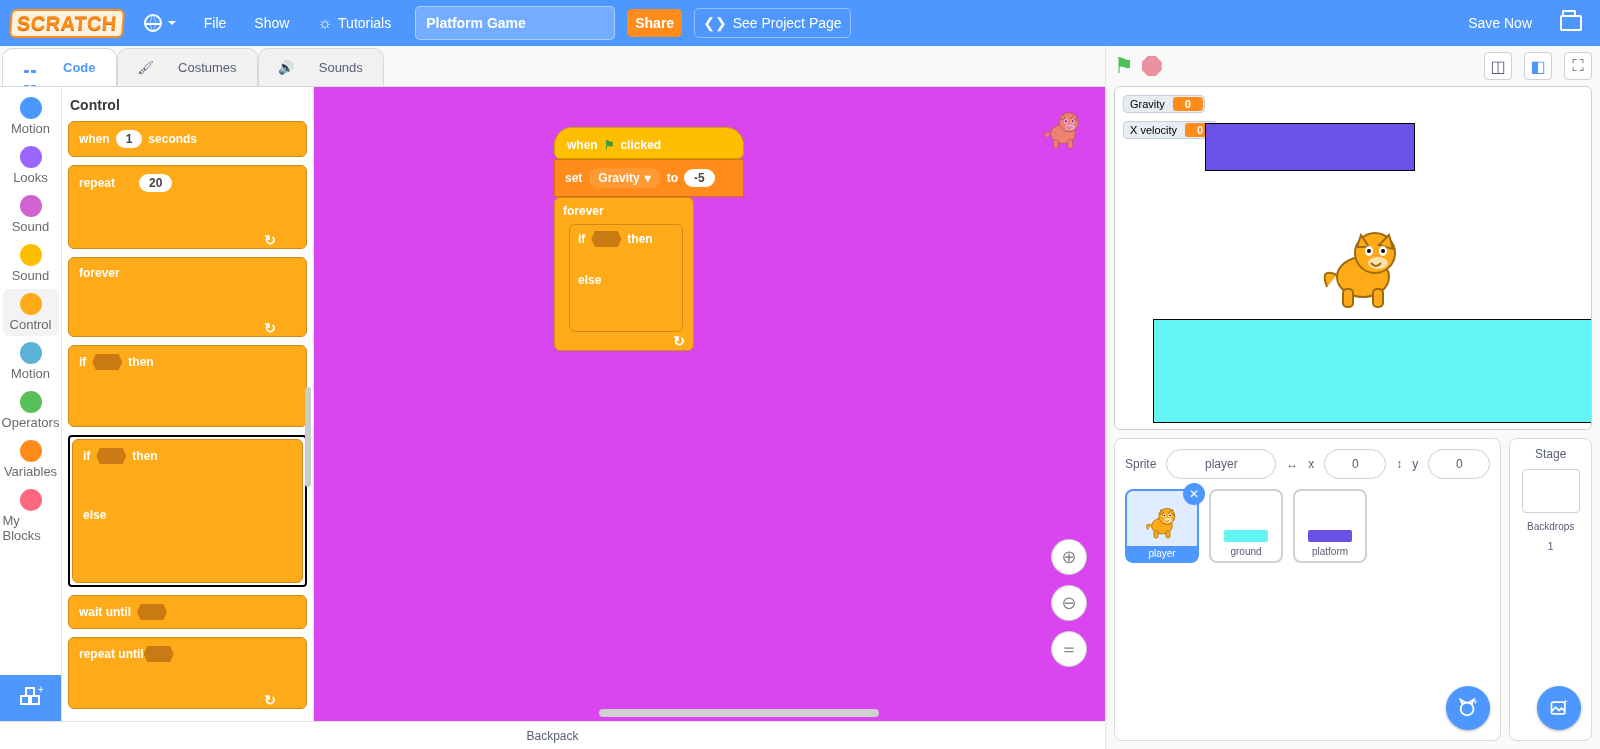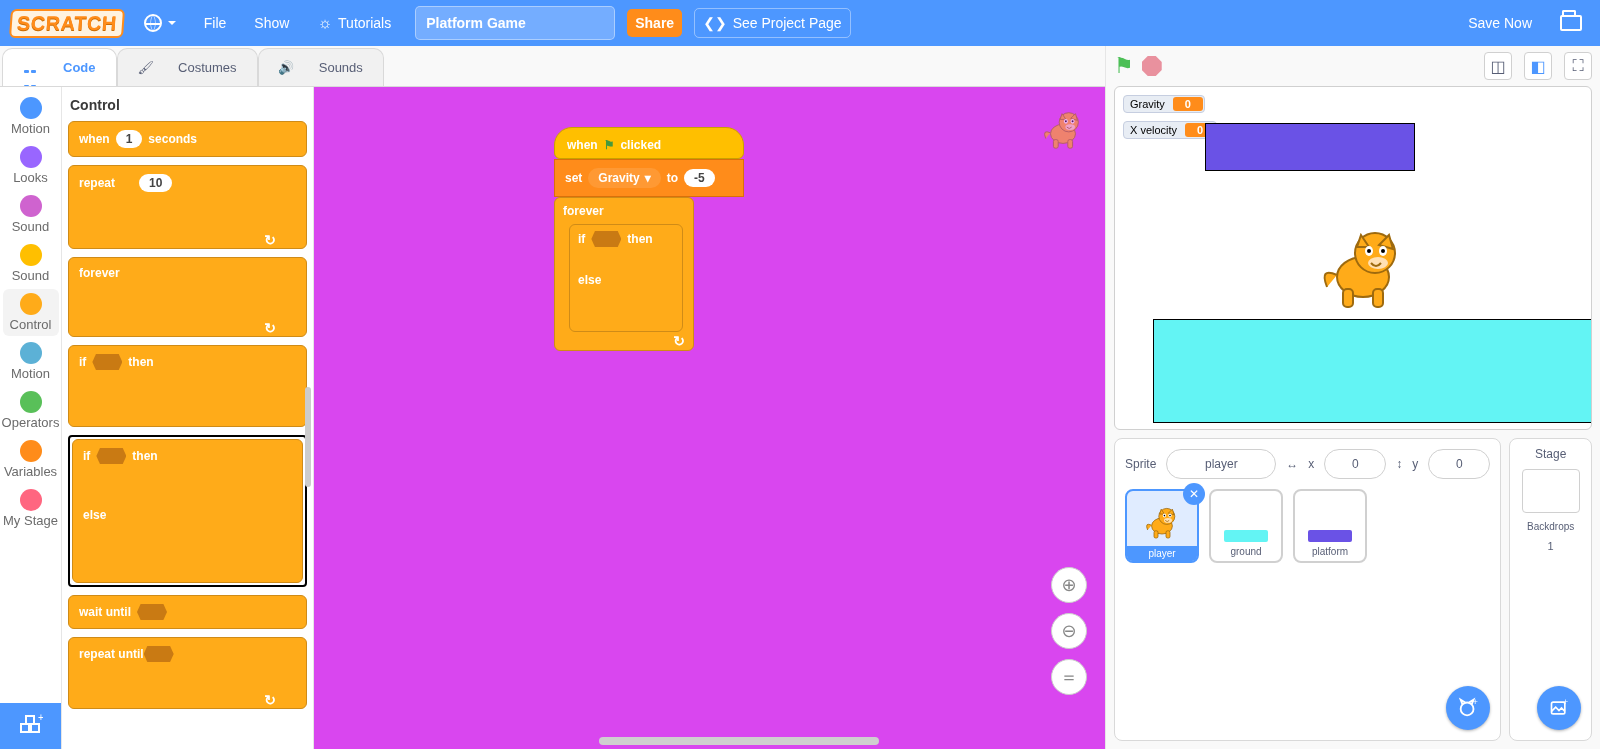--- a/index.html
+++ b/index.html
@@ -226,21 +226,21 @@
         <div class="cat">
             <div class="cat-dot" style="background:#59C059"></div>
             <span>Operators</span>
           </div>
         <div class="cat">
             <div class="cat-dot" style="background:#FF8C1A"></div>
             <span>Variables</span>
           </div>
         <div class="cat">
             <div class="cat-dot" style="background:#FF6680"></div>
-            <span>My Stage</span>
+            <span>My Blocks</span>
           </div>
         <div class="ext-btn">
           <svg viewBox="0 0 24 24">
               <rect x="2" y="10" width="8" height="8" fill="none" stroke="white" stroke-width="2"></rect>
               <rect x="12" y="10" width="8" height="8" fill="none" stroke="white" stroke-width="2"></rect>
               <rect x="7" y="2" width="8" height="8" fill="none" stroke="white" stroke-width="2"></rect>
               <text x="19" y="7" fill="white" font-size="10">+</text>
             </svg>
         </div>
       </div>
@@ -250,21 +250,21 @@
 
         <div class="block">
           <span>when</span>
           <span class="pill">1</span>
           <span>seconds</span>
         </div>
 
         <div class="block c-block">
           <div style="display:flex;align-items:center;gap:24px">
               <span>repeat</span>
-              <span class="pill">10</span>
+              <span class="pill">20</span>
             </div>
           <div class="c-inner"></div>
           <div class="c-end">
               <span class="loop-arrow">↻</span>
             </div>
         </div>
 
         <div class="block c-block">
           <span>forever</span>
           <div class="c-inner"></div>
@@ -364,20 +364,21 @@
             <div class="zbtn">⊕</div>
             <div class="zbtn">⊖</div>
             <div class="zbtn">＝</div>
           </div>
           <div class="scripts-scrollbar"></div>
         </div>
       </div>
 
     </div>
 
+    <div class="backpack">Backpack</div>
   </div>
 
   <div class="right">
     <div class="stage-header">
       <span class="flag">⚑</span>
       <span class="stopsign"></span>
       <div class="stage-header-spacer"></div>
       <div class="szbtn">◫</div>
       <div class="szbtn" style="color:var(--scratch-blue)">◧</div>
       <div class="szbtn">⛶</div>

